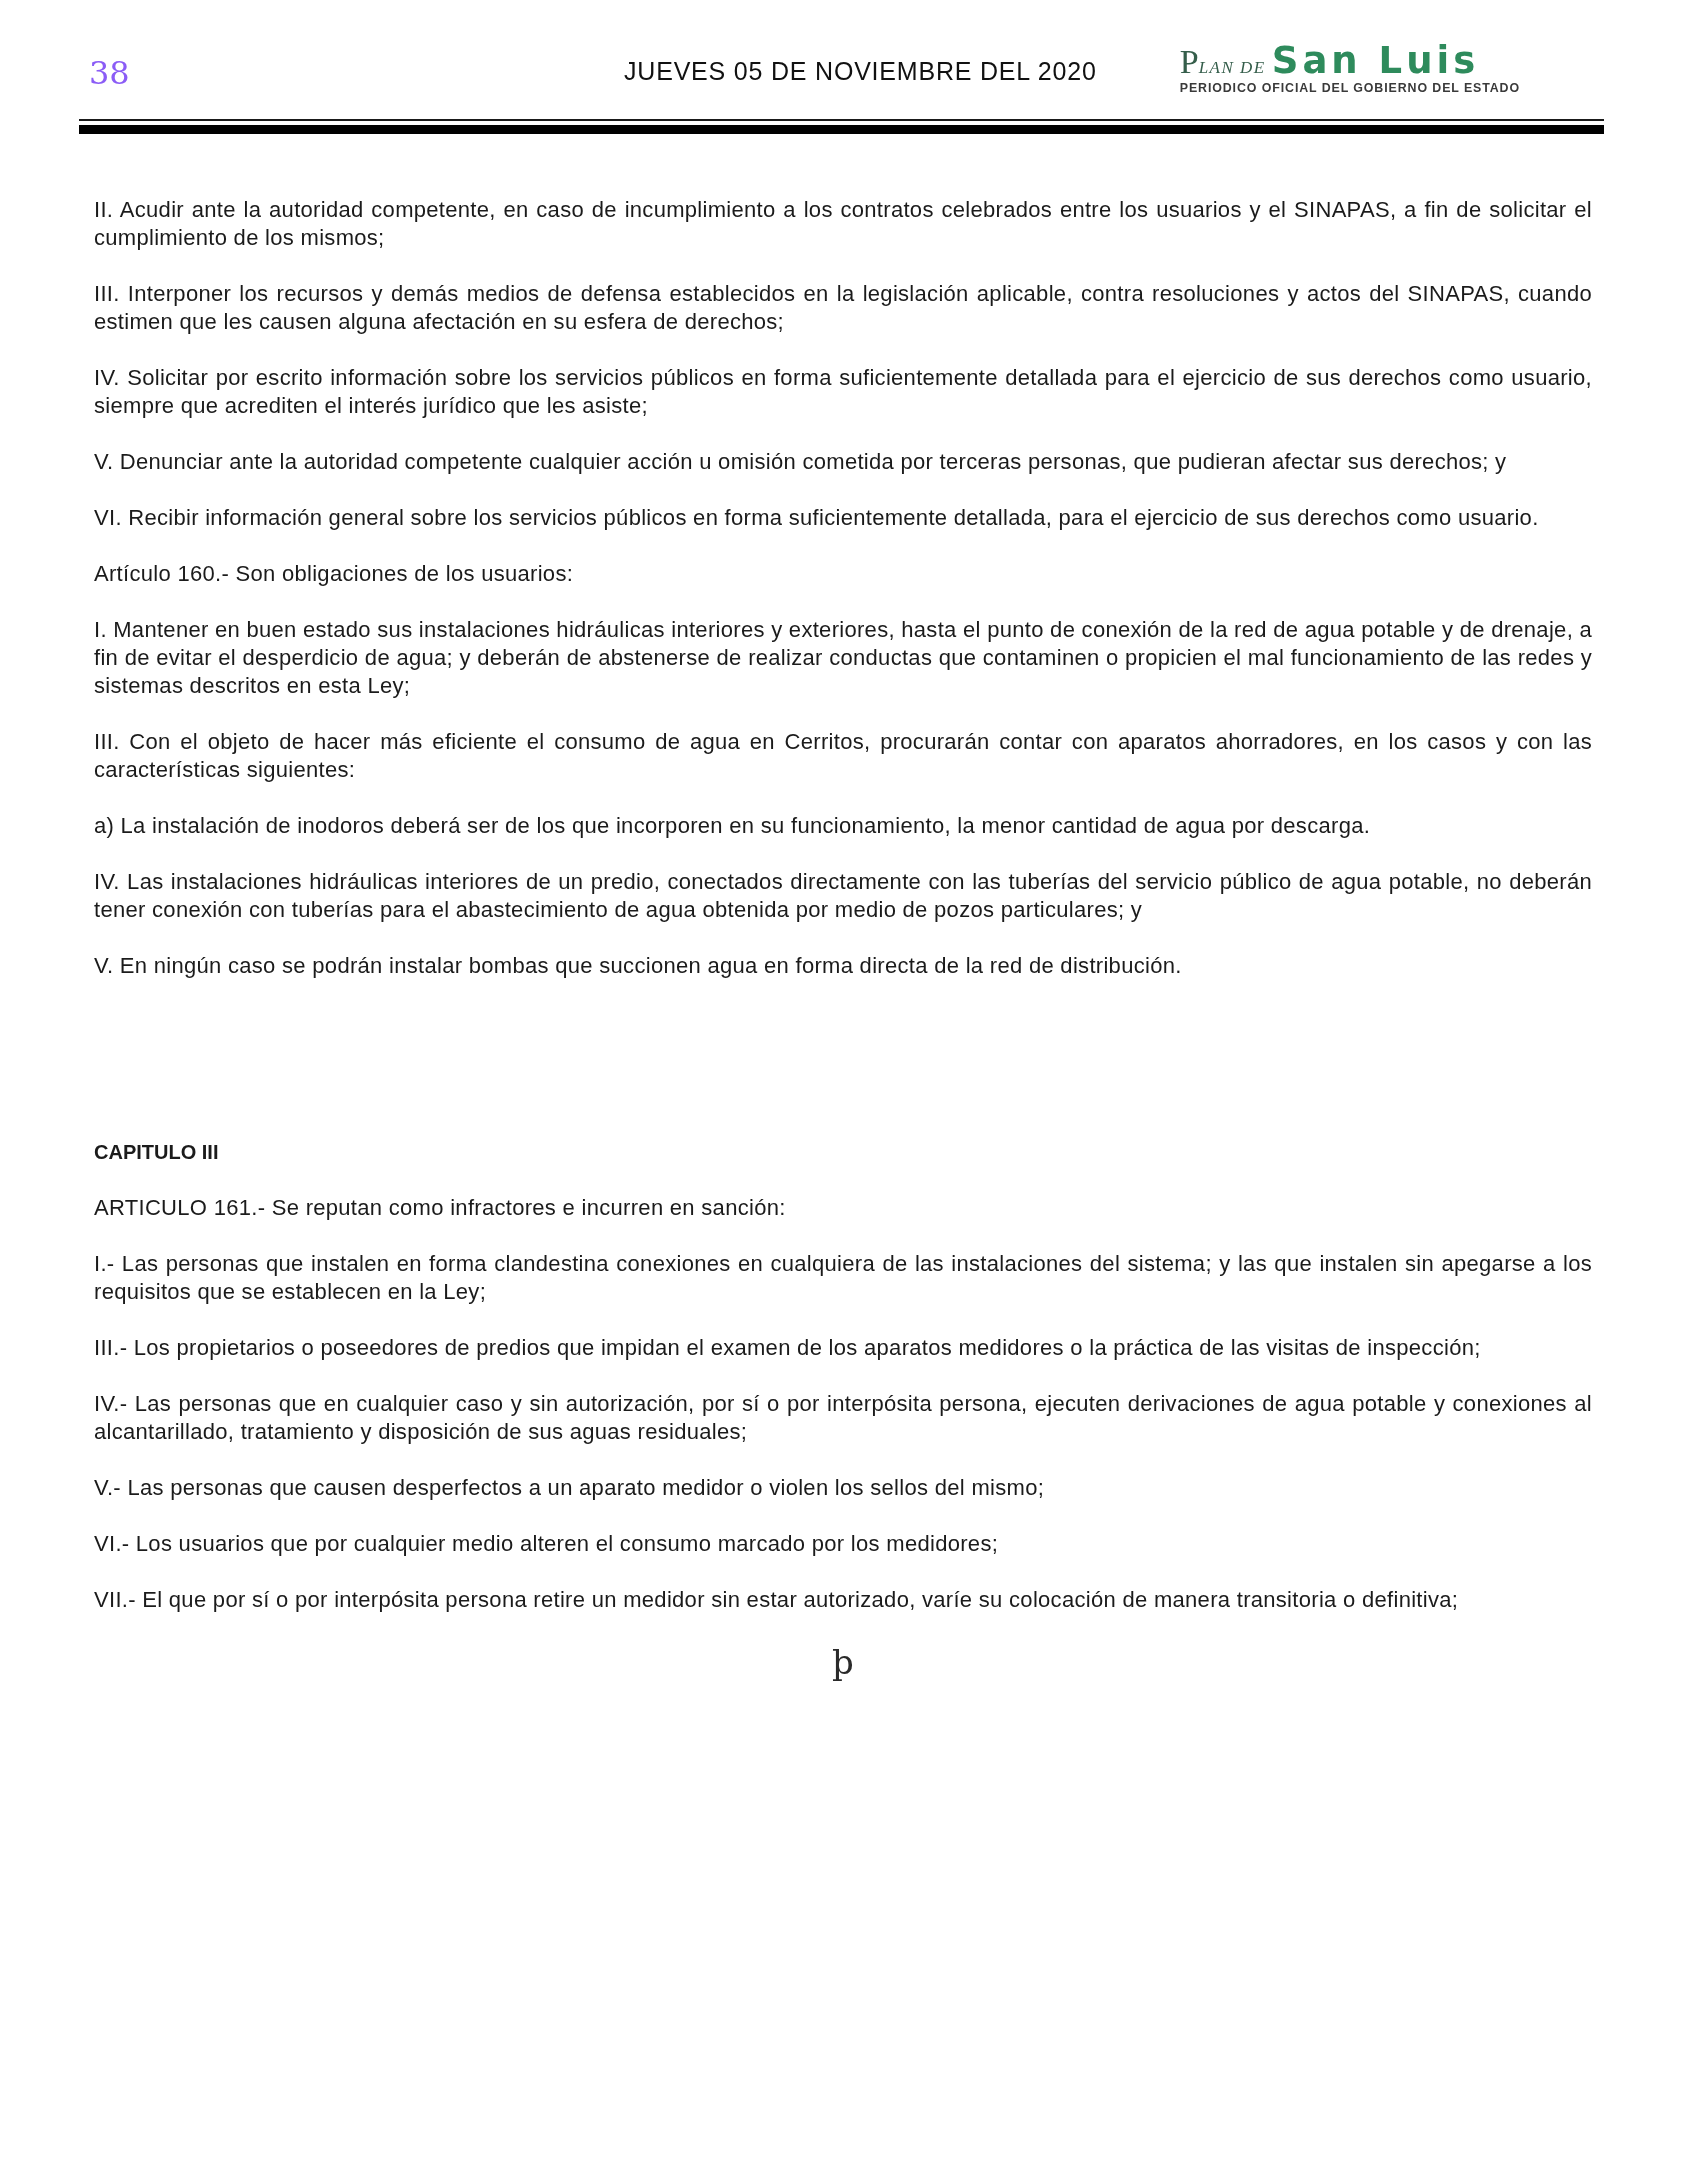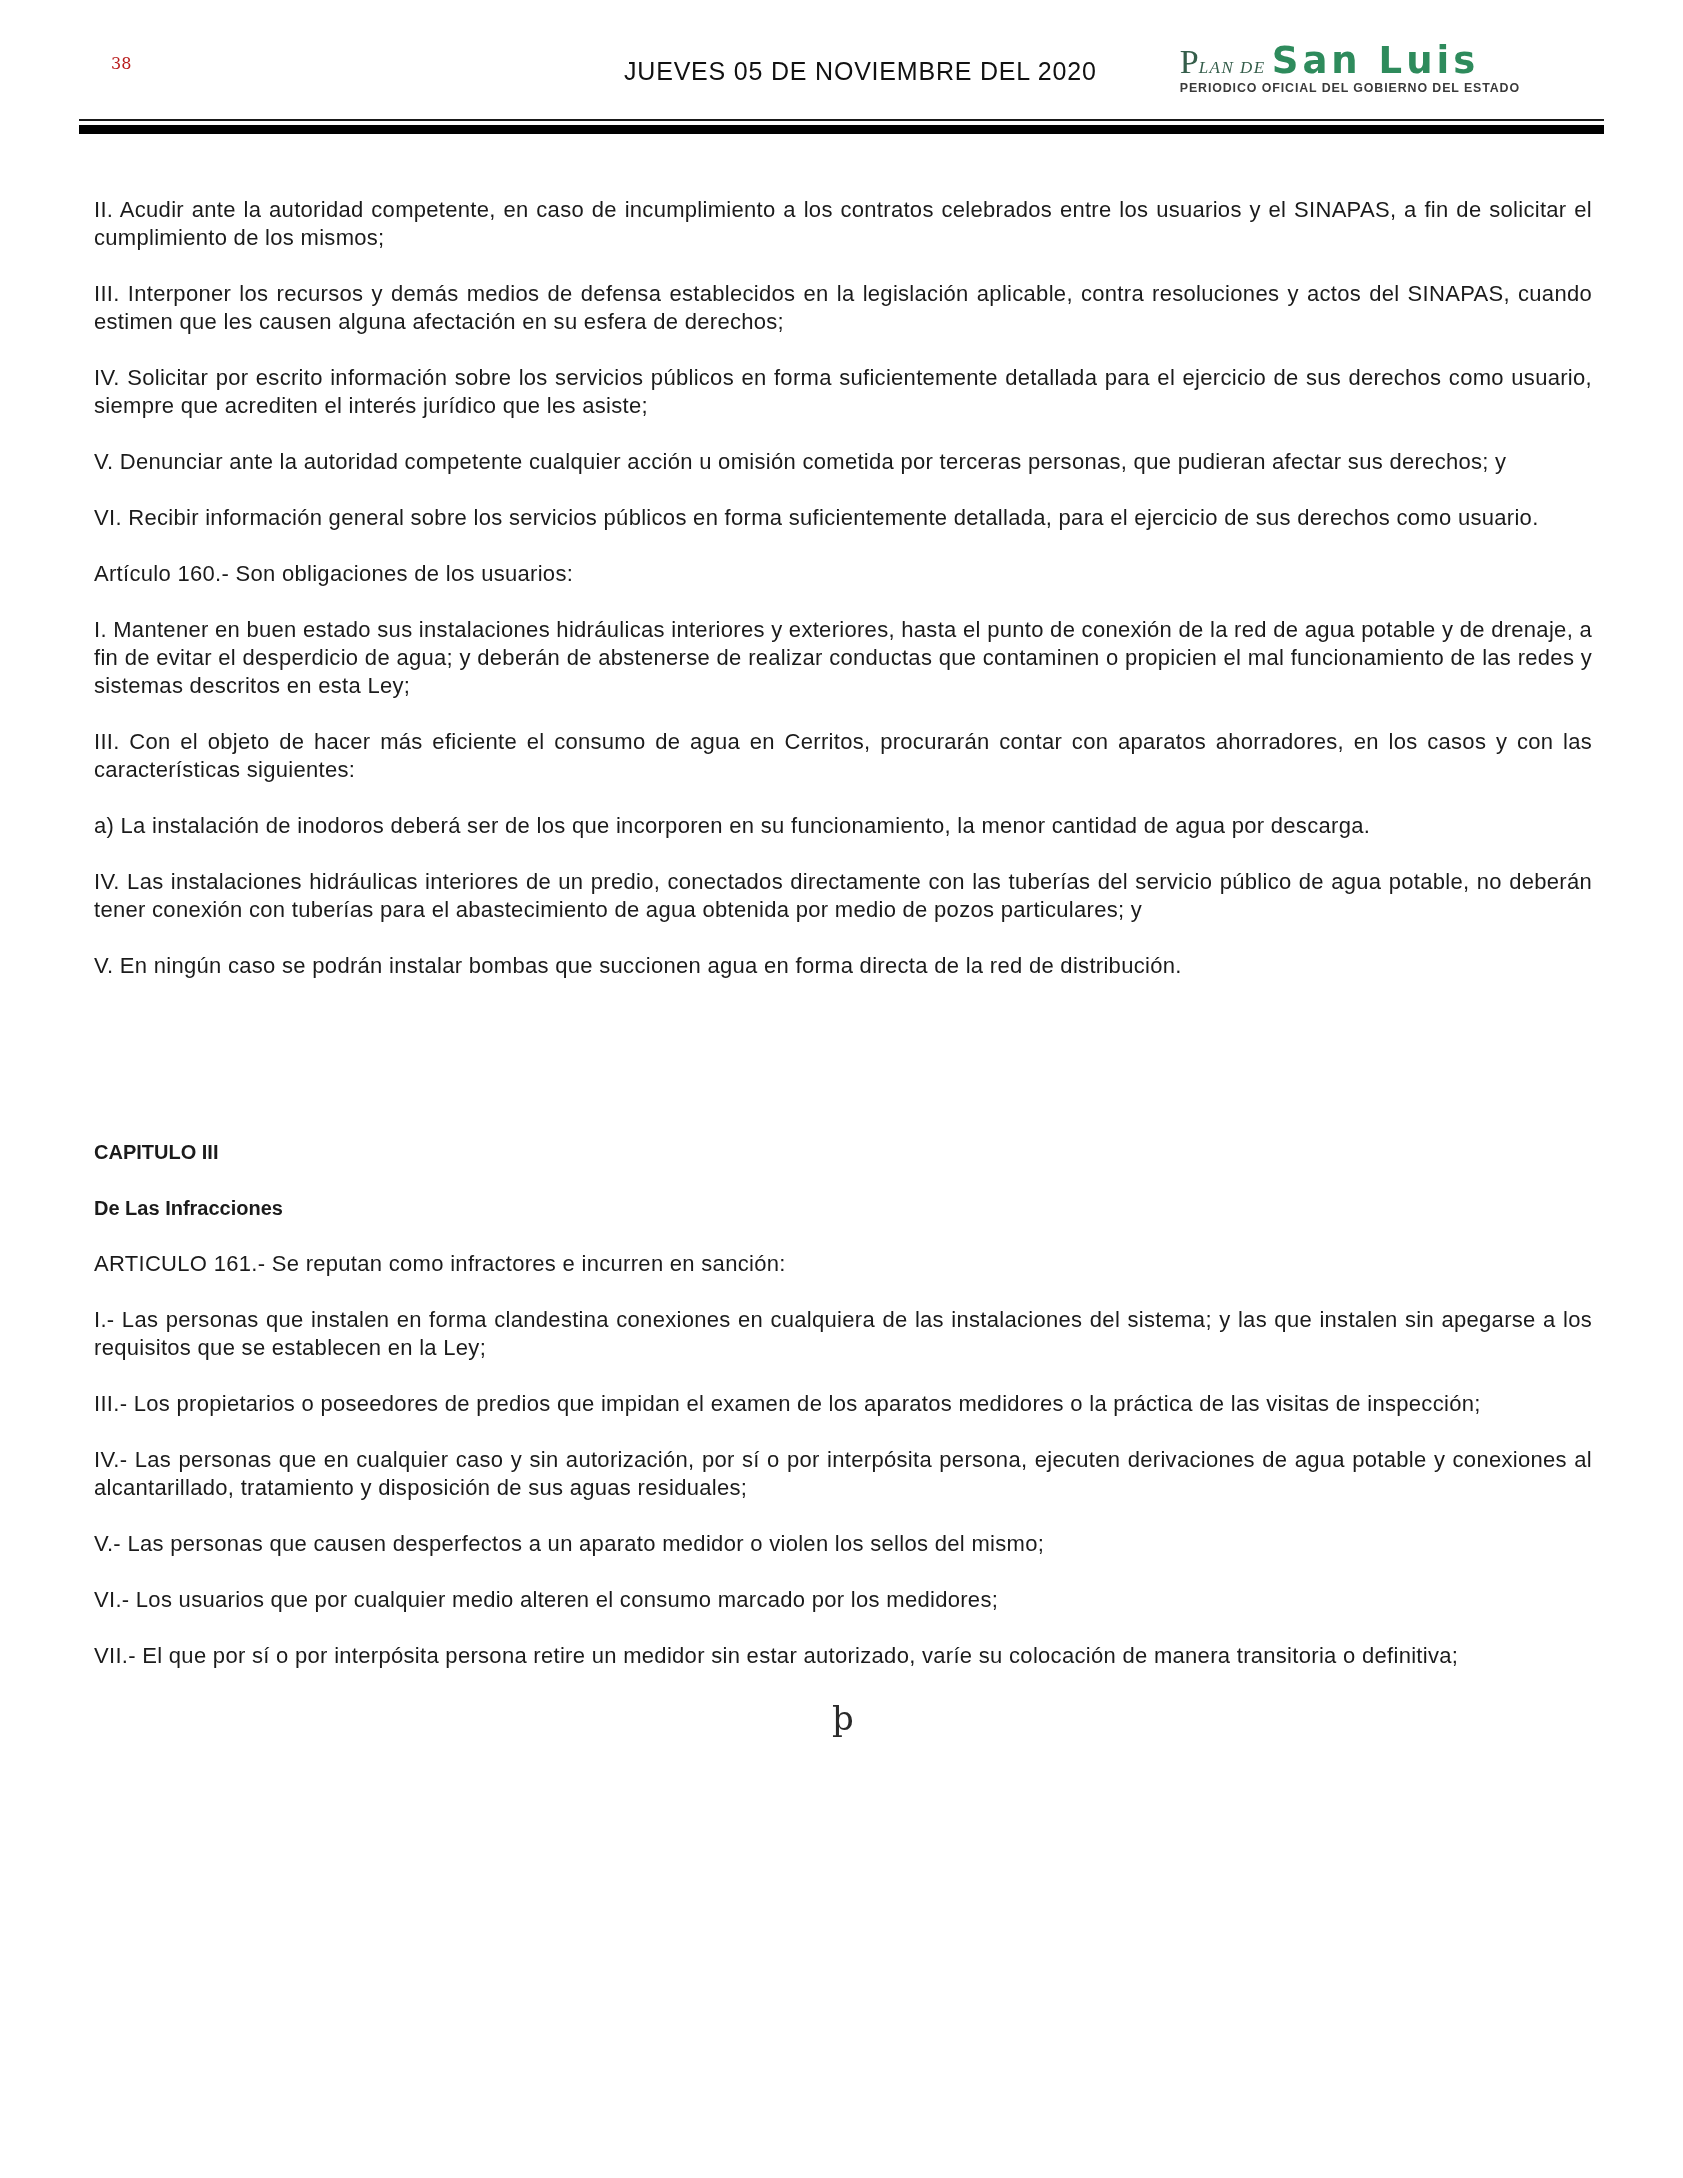--- a/index.html
+++ b/index.html
@@ -22,25 +22,25 @@
   }
 
   
   .header {
     position: absolute;
     top: 0; left: 0; right: 0;
     height: 135px;
   }
   .page-number {
     position: absolute;
-    left: 111px;
+    left: 89px;
     top: 54px;
     font-family: "DejaVu Serif", serif;
-    font-size: 16px;
-    color: #b91c1c;
+    font-size: 32px;
+    color: #8b5cf6;
   }
   .header-date {
     position: absolute;
     left: 624px;
     top: 57px;
     font-size: 25px;
     letter-spacing: 0.8px;
     color: #111;
     white-space: nowrap;
   }
@@ -161,21 +161,20 @@
         <div class="para">IV. Solicitar por escrito información sobre los servicios públicos en forma suficientemente detallada para el ejercicio de sus derechos como usuario, siempre que acrediten el interés jurídico que les asiste;</div>
         <div class="para">V. Denunciar ante la autoridad competente cualquier acción u omisión cometida por terceras personas, que pudieran afectar sus derechos; y</div>
         <div class="para">VI. Recibir información general sobre los servicios públicos en forma suficientemente detallada, para el ejercicio de sus derechos como usuario.</div>
         <div class="para">Artículo 160.- Son obligaciones de los usuarios:</div>
         <div class="para">I. Mantener en buen estado sus instalaciones hidráulicas interiores y exteriores, hasta el punto de conexión de la red de agua potable y de drenaje, a fin de evitar el desperdicio de agua; y deberán de abstenerse de realizar conductas que contaminen o propicien el mal funcionamiento de las redes y sistemas descritos en esta Ley;</div>
         <div class="para">III. Con el objeto de hacer más eficiente el consumo de agua en Cerritos, procurarán contar con aparatos ahorradores, en los casos y con las características siguientes:</div>
         <div class="para">a) La instalación de inodoros deberá ser de los que incorporen en su funcionamiento, la menor cantidad de agua por descarga.</div>
         <div class="para">IV. Las instalaciones hidráulicas interiores de un predio, conectados directamente con las tuberías del servicio público de agua potable, no deberán tener conexión con tuberías para el abastecimiento de agua obtenida por medio de pozos particulares; y</div>
         <div class="para">V. En ningún caso se podrán instalar bombas que succionen agua en forma directa de la red de distribución.</div>
         <div class="heading gap-before">CAPITULO III</div>
-        <div class="heading">De Las Infracciones</div>
         <div class="para">ARTICULO 161.- Se reputan como infractores e incurren en sanción:</div>
         <div class="para">I.- Las personas que instalen en forma clandestina conexiones en cualquiera de las instalaciones del sistema; y las que instalen sin apegarse a los requisitos que se establecen en la Ley;</div>
         <div class="para">III.- Los propietarios o poseedores de predios que impidan el examen de los aparatos medidores o la práctica de las visitas de inspección;</div>
         <div class="para">IV.- Las personas que en cualquier caso y sin autorización, por sí o por interpósita persona, ejecuten derivaciones de agua potable y conexiones al alcantarillado, tratamiento y disposición de sus aguas residuales;</div>
         <div class="para">V.- Las personas que causen desperfectos a un aparato medidor o violen los sellos del mismo;</div>
         <div class="para">VI.- Los usuarios que por cualquier medio alteren el consumo marcado por los medidores;</div>
         <div class="para">VII.- El que por sí o por interpósita persona retire un medidor sin estar autorizado, varíe su colocación de manera transitoria o definitiva;</div>
       </div>
     <div class="footer-glyph">þ</div>
   </main>

